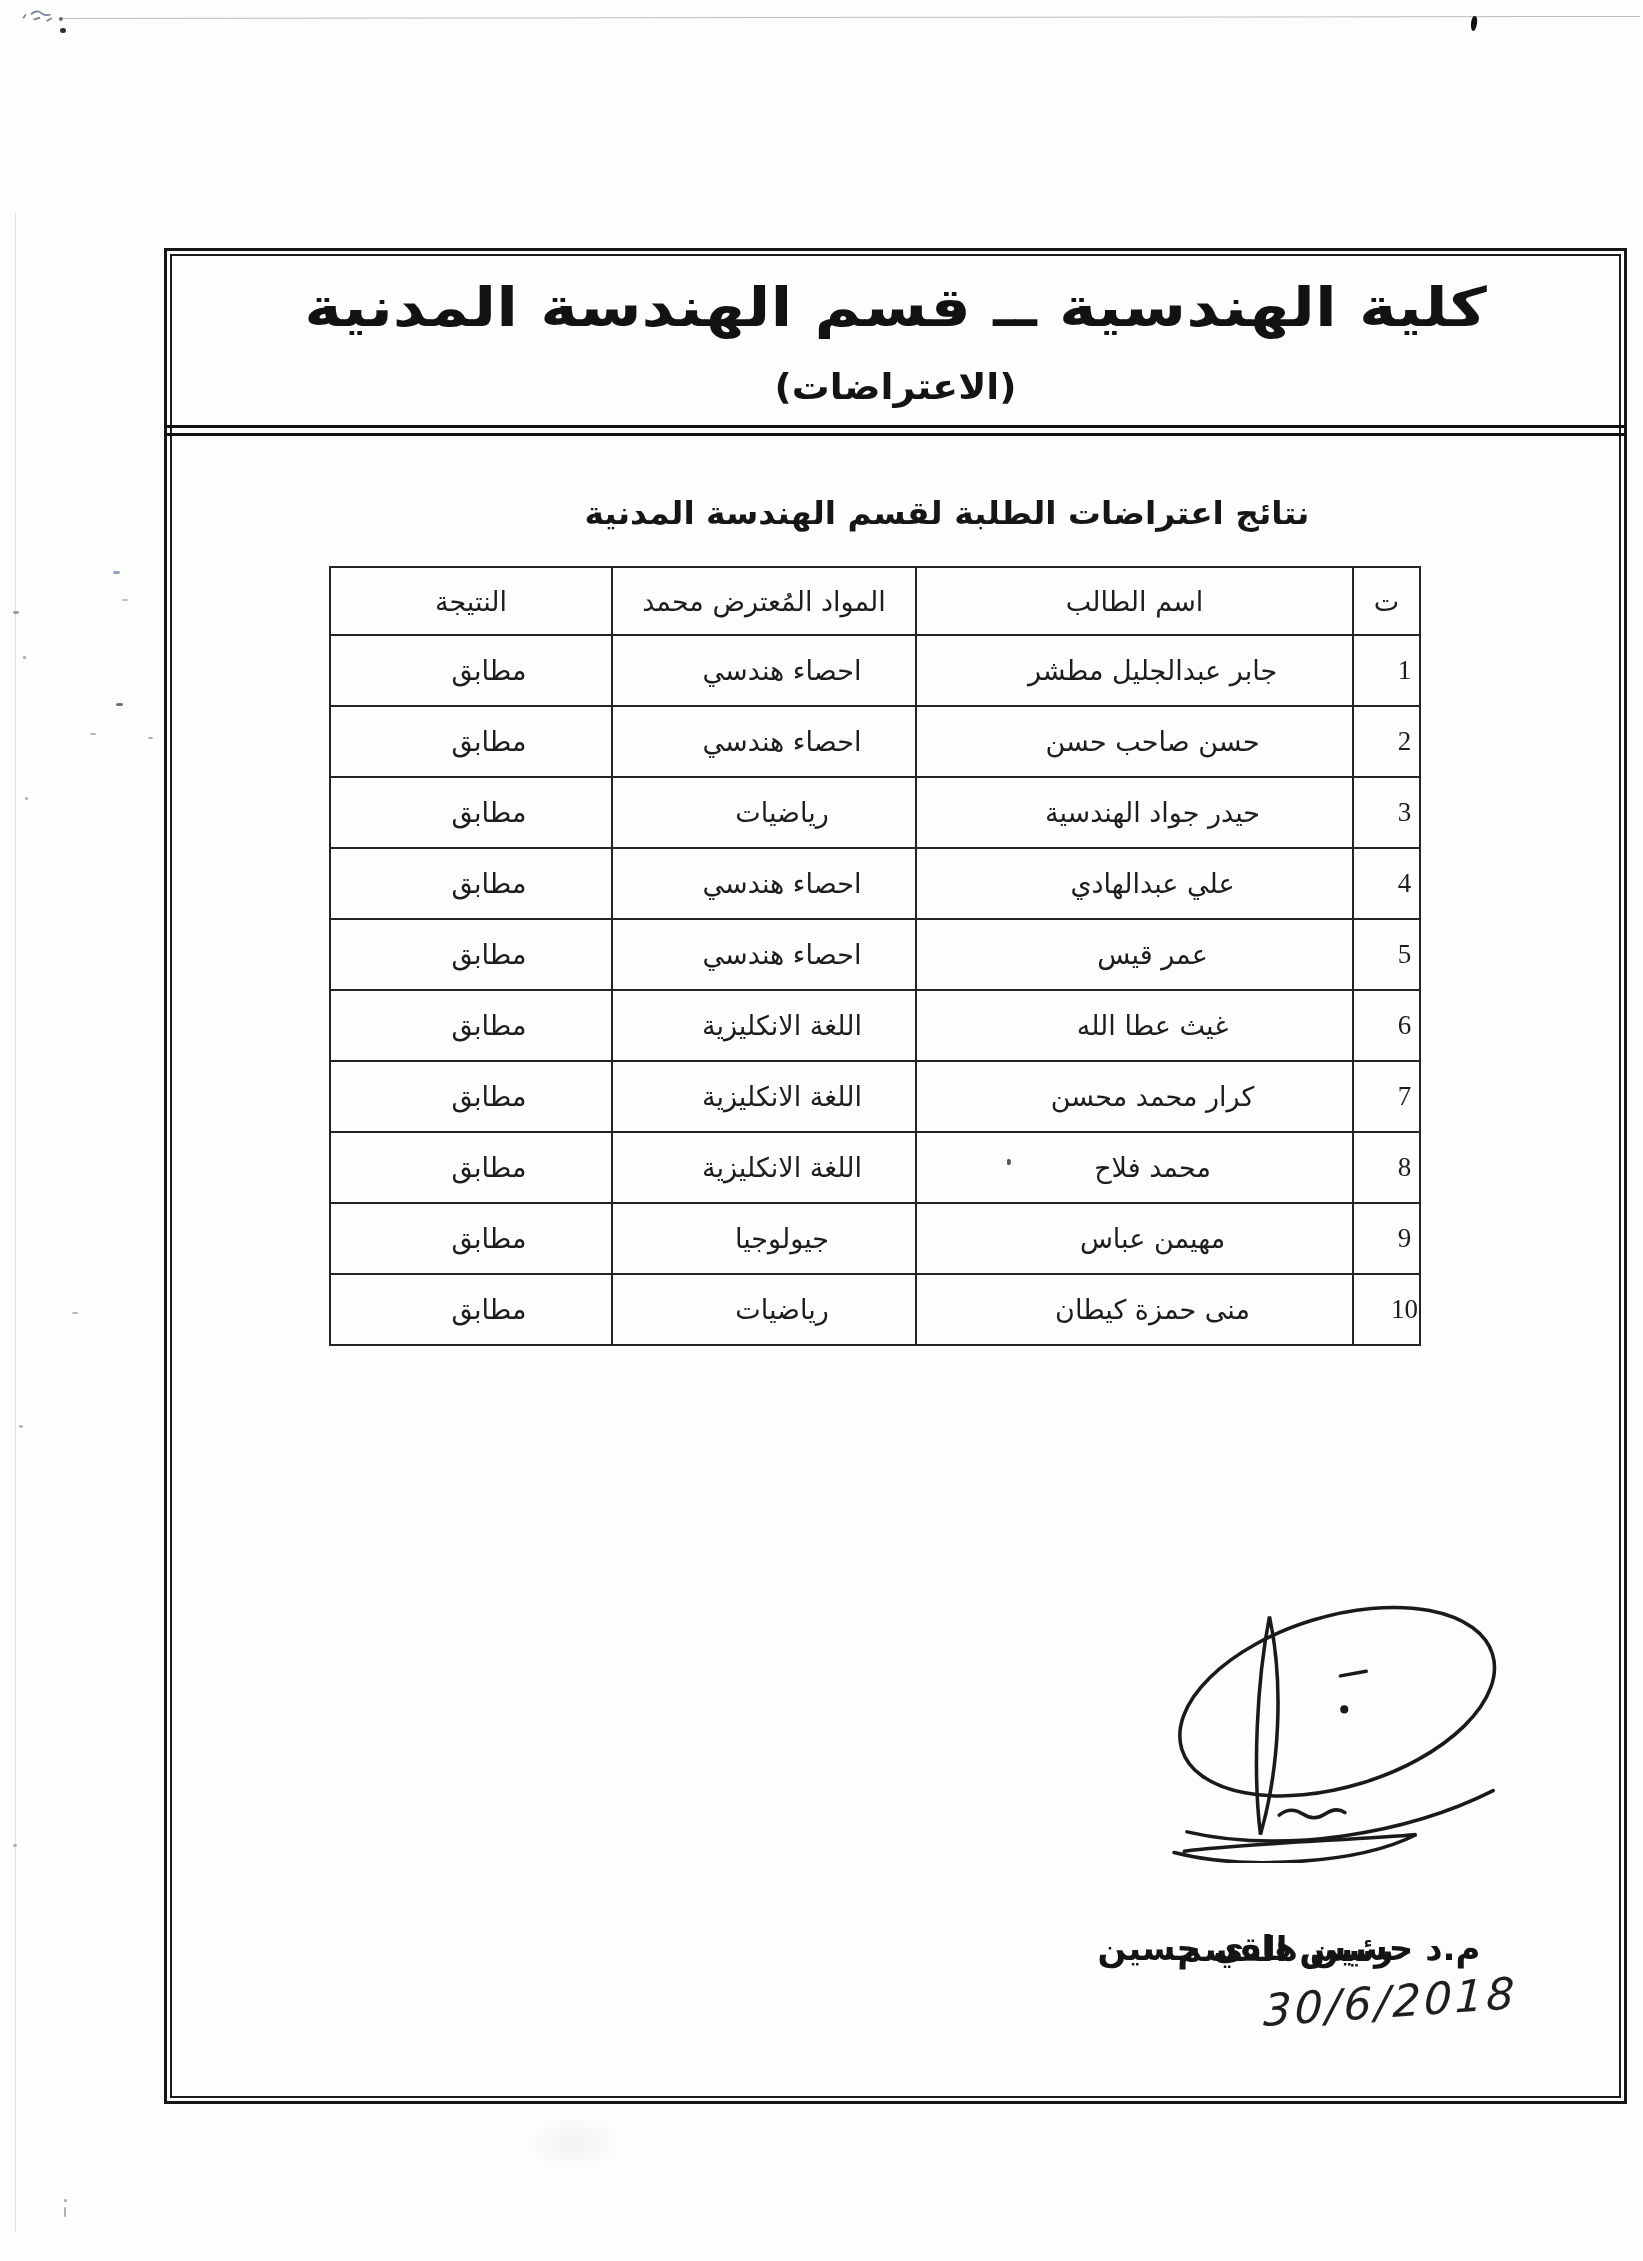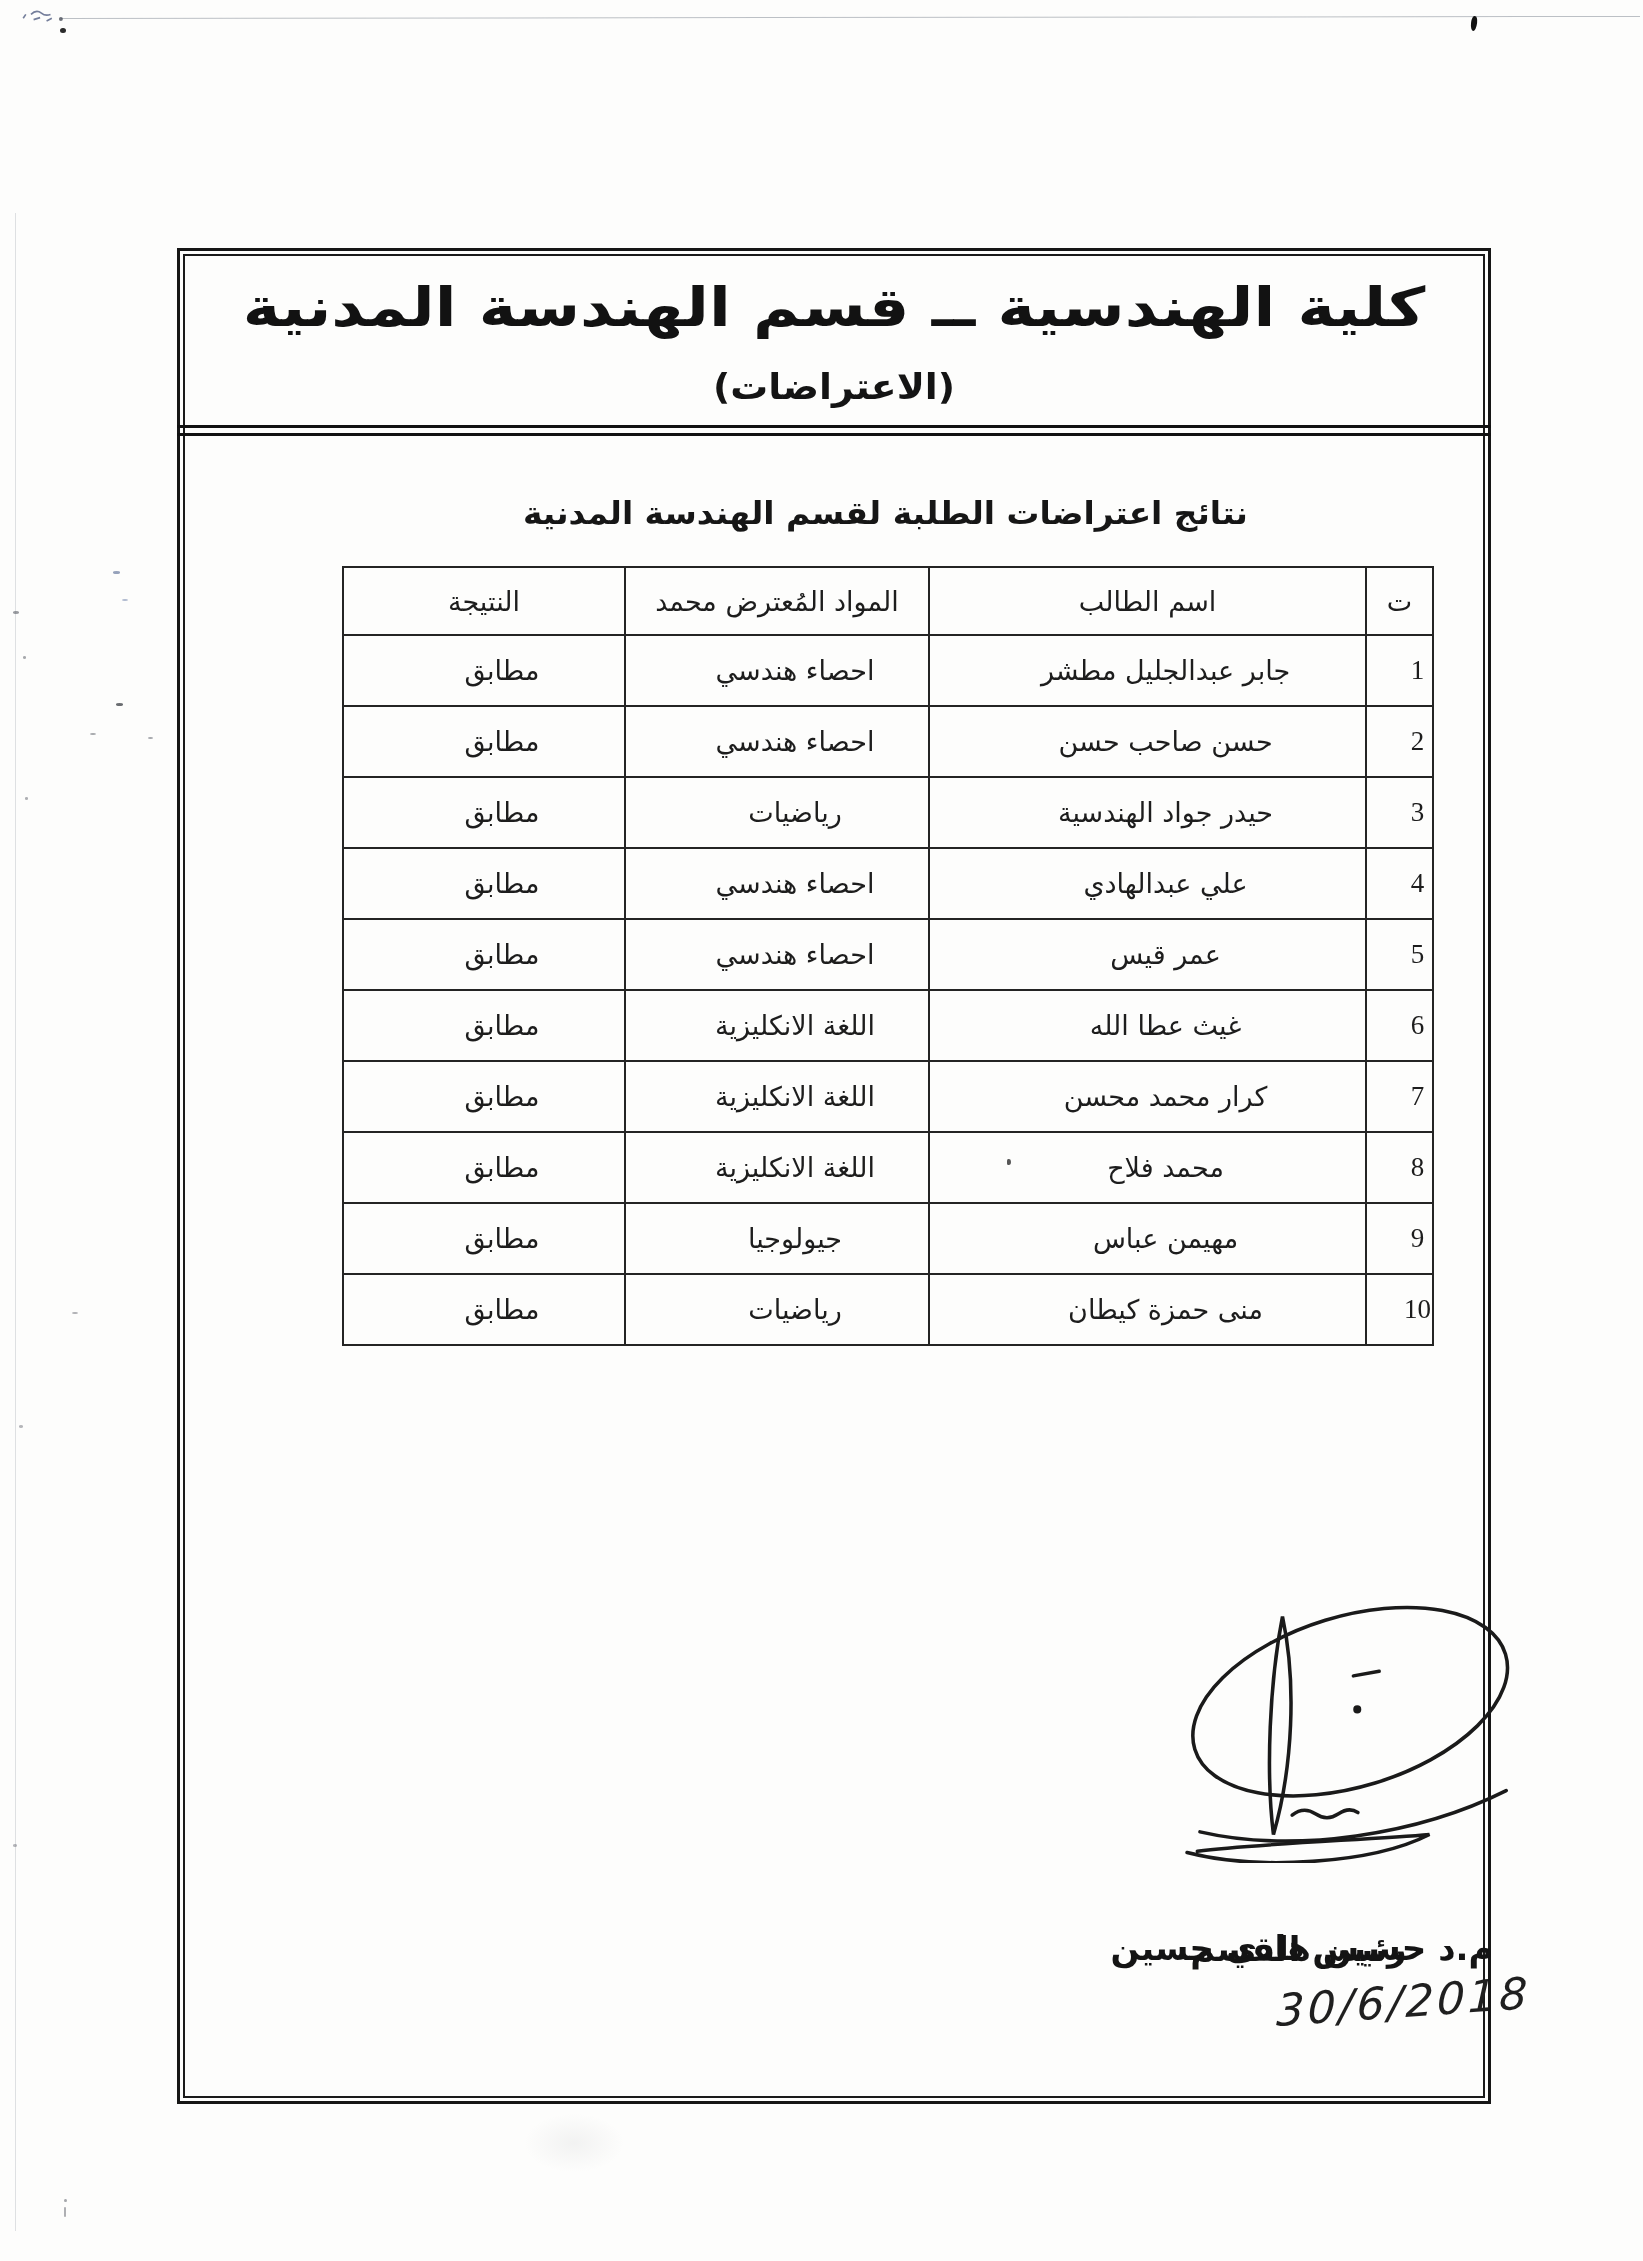--- a/index.html
+++ b/index.html
@@ -4,22 +4,22 @@
 <style>
   html,body{margin:0;padding:0;}
   body{
     width:1644px;height:2261px;position:relative;overflow:hidden;
     background:#fdfdfc;
     font-family:"DejaVu Sans",sans-serif;
     color:#1b1b1b;
   }
   
   .frame{
-    position:absolute;left:164px;top:248px;width:1314px;height:1856px;
-    border:3.2px solid #161616;background:transparent;box-sizing:border-box;margin-left:13px;
+    position:absolute;left:164px;top:248px;width:1463px;height:1856px;
+    border:3.2px solid #161616;background:transparent;box-sizing:border-box;
   }
   .frame-inner-line{
     position:absolute;inset:2.6px;border:2.6px solid #1a1a1a;pointer-events:none;
   }
   
   .doc-title{
     position:absolute;top:24.5px;left:0;width:100%;text-align:center;
     font-size:54px;font-weight:bold;transform:scaleX(1.18);transform-origin:center;
     color:#121212;letter-spacing:0.6px;direction:rtl;
   }

